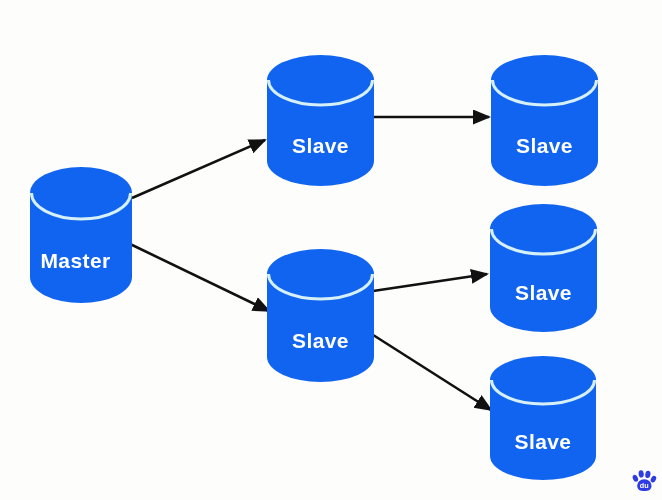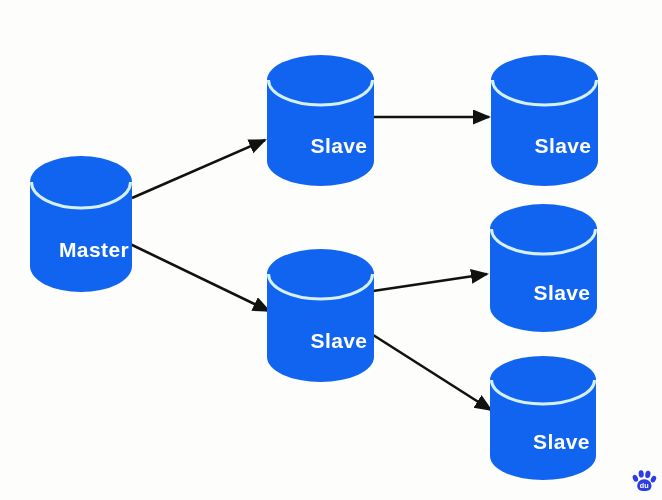--- a/index.html
+++ b/index.html
@@ -1,21 +1,21 @@
 <!DOCTYPE html>
 <html><head>
 <meta charset="utf-8">
 <style>
   html,body{margin:0;padding:0;background:#ffffff;}
   #canvas{
     position:relative;width:662px;height:500px;background:#fdfdfc;overflow:hidden;
     font-family:"Liberation Sans",sans-serif;
   }
   #edge-layer{position:absolute;left:0;top:0;z-index:1;}
-  .node{position:absolute;z-index:2;padding-left:37px;}
+  .node{position:absolute;z-index:2;}
   .node .cyl{position:absolute;left:0;top:0;display:block;}
   .node-label{
     position:absolute;left:0;top:0;right:0;bottom:0;box-sizing:border-box;
     display:flex;align-items:center;justify-content:center;
     color:#ffffff;font-size:21px;font-weight:600;letter-spacing:.4px;
     user-select:none;
   }
   #watermark{
     position:absolute;right:3px;bottom:5px;z-index:3;
     display:flex;align-items:flex-end;gap:4px;
@@ -39,21 +39,21 @@
       </marker>
     </defs>
   <line x1="132" y1="198" x2="265" y2="140" stroke="#111111" stroke-width="2.6" marker-end="url(#ah)"></line>
       <line x1="128" y1="243" x2="269" y2="311" stroke="#111111" stroke-width="2.6" marker-end="url(#ah)"></line>
       <line x1="373" y1="117" x2="489" y2="117" stroke="#111111" stroke-width="2.6" marker-end="url(#ah)"></line>
       <line x1="373" y1="291" x2="487" y2="274" stroke="#111111" stroke-width="2.6" marker-end="url(#ah)"></line>
       <line x1="370" y1="333" x2="491" y2="410" stroke="#111111" stroke-width="2.6" marker-end="url(#ah)"></line>
     </svg>
 
   <div id="node-layer">
-      <div class="node" style="left: 30px; top: 156px; width: 91px; height: 136px;">
+      <div class="node" style="left: 30px; top: 167px; width: 91px; height: 136px;">
         <svg class="cyl" width="102" height="136" viewBox="0 0 102 136">
           <path d="M0 26 L0 110 A 51 26 0 0 0 102 110 L102 26 Z" fill="#1164F0"></path>
           <ellipse cx="51" cy="26" rx="51" ry="26" fill="#1164F0"></ellipse>
           <path d="M1.5 26 A 49.5 26 0 0 0 100.5 26" fill="none" stroke="#D5F0F6" stroke-width="3"></path>
         </svg>
         <span class="node-label" style="padding-top:52px">Master</span>
       </div>
       <div class="node" style="left: 267px; top: 55px; width: 107px; height: 131px;">
         <svg class="cyl" width="107" height="131" viewBox="0 0 107 131">
           <path d="M0 25 L0 106 A 53.5 25 0 0 0 107 106 L107 25 Z" fill="#1164F0"></path>

